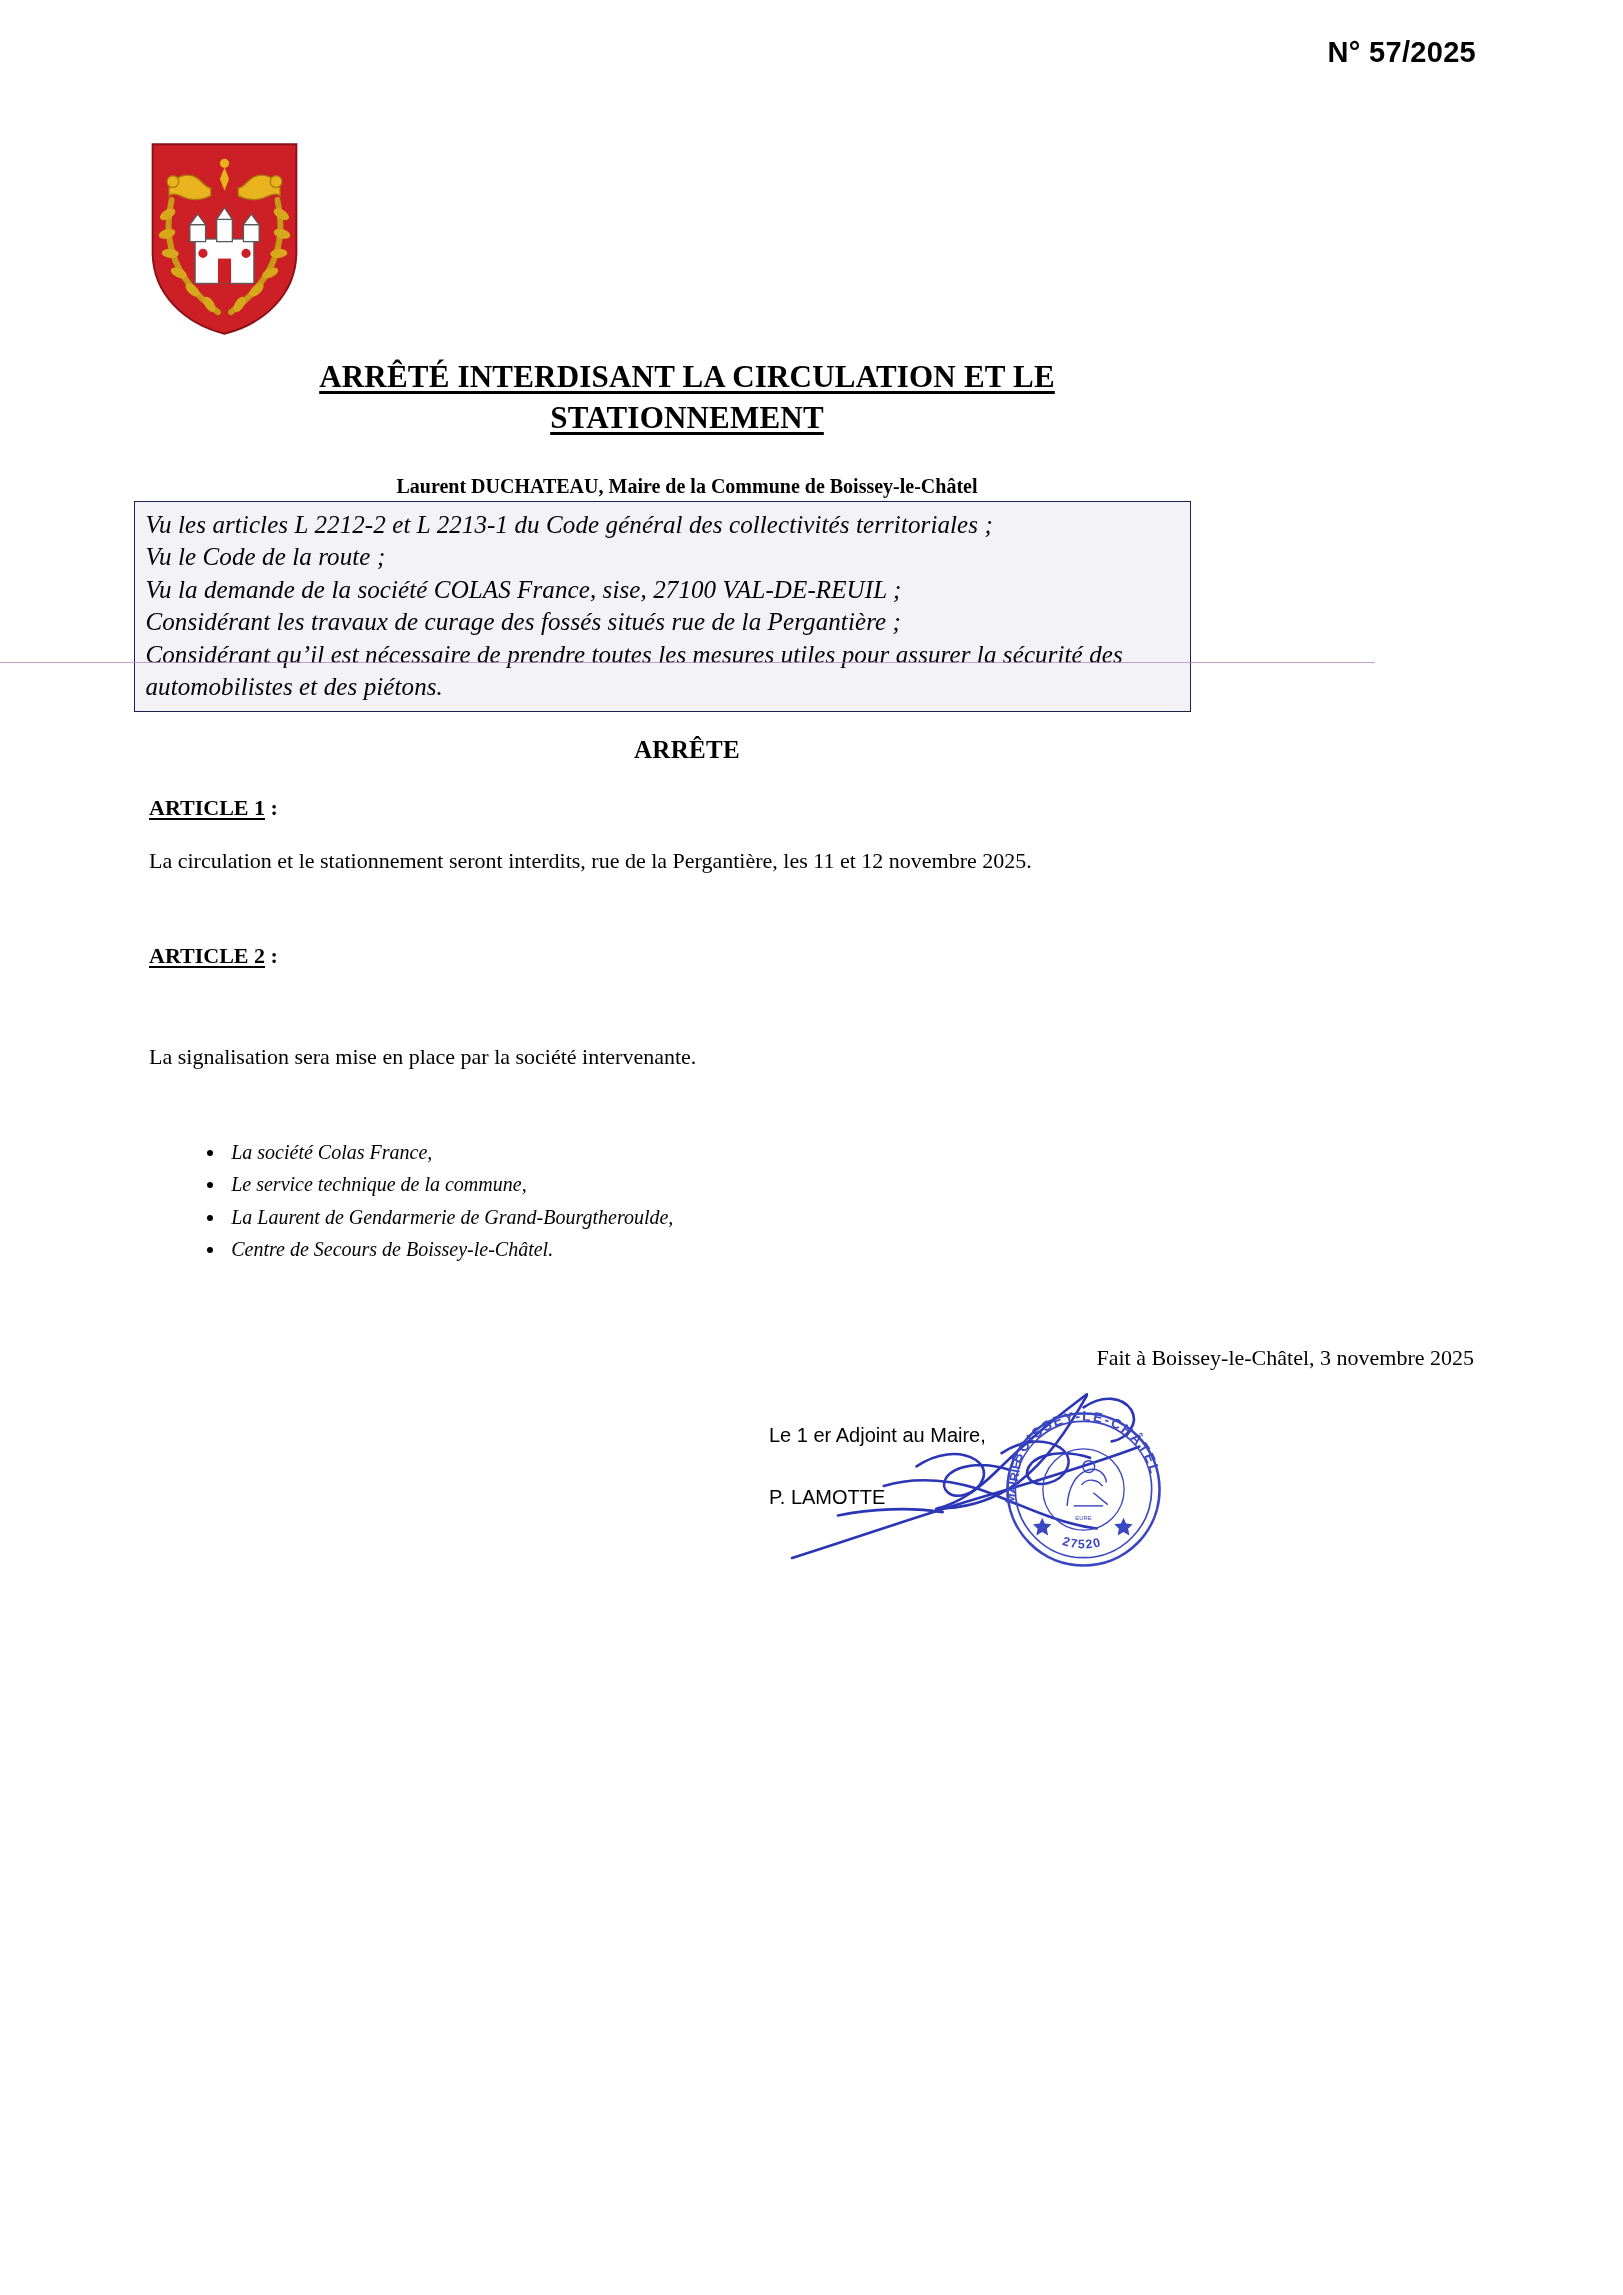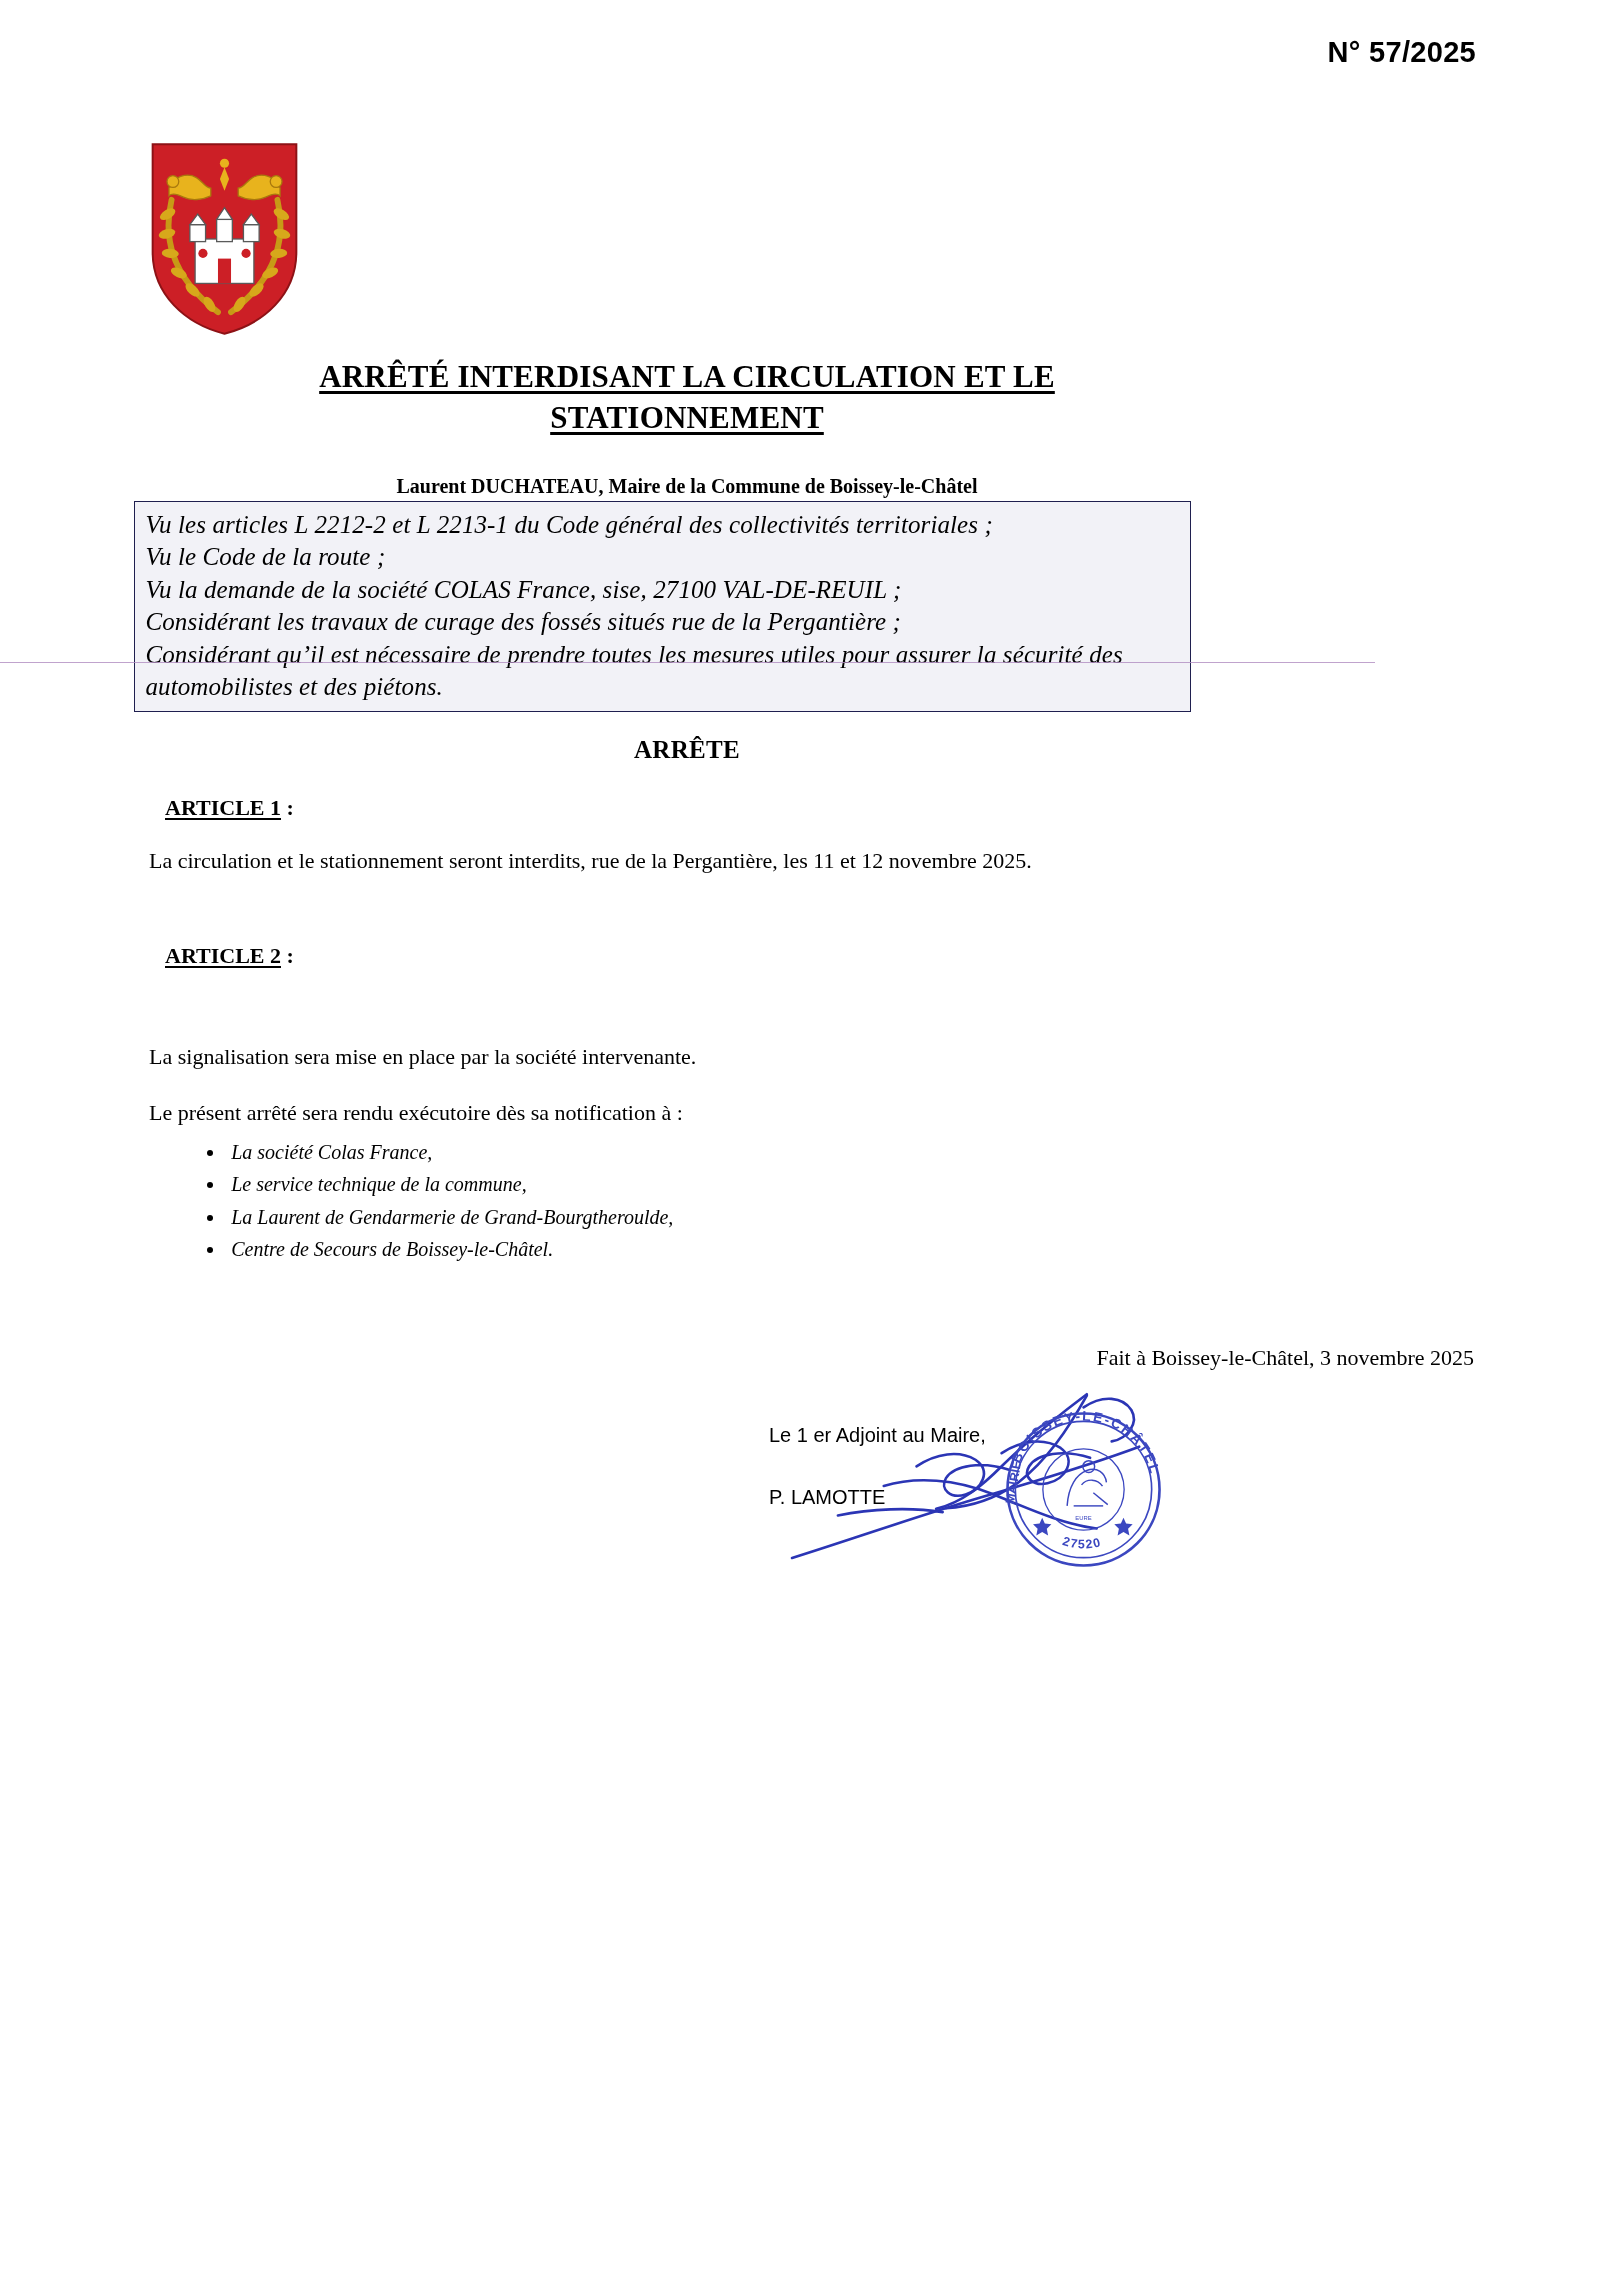--- a/index.html
+++ b/index.html
@@ -103,21 +103,20 @@
   
   .article-head {
     position: absolute;
     left: 149px;
     font-size: 22px;
     font-weight: bold;
   }
   .article-head .ul {
     text-decoration: underline;
     text-underline-offset: 3.3px;
-    margin-left: 16px;
   }
   #art1-head { top: 795px; }
   #art2-head { top: 943px; text-align: center; }
 
   .body-text {
     position: absolute;
     left: 149px;
     width: 1037px;
     font-size: 22px;
     line-height: 1.55;
@@ -275,21 +274,20 @@
   <div class="article-head" id="art1-head">
     <span class="ul">ARTICLE 1</span><span> :</span>
   </div>
   <div class="body-text" id="art1-body">La circulation et le stationnement seront interdits, rue de la Pergantière, les 11 et 12 novembre 2025.</div>
 
   <div class="article-head" id="art2-head">
     <span class="ul">ARTICLE 2</span><span> :</span>
   </div>
   <div class="body-text" id="art2-body">La signalisation sera mise en place par la société intervenante.</div>
 
-  <div class="notify-intro">Le présent arrêté sera rendu exécutoire dès sa notification à :</div>
   <ul class="notify-list">
     <li>La société Colas France,</li>
     <li>Le service technique de la commune,</li>
     <li>La Laurent de Gendarmerie de Grand-Bourgtheroulde,</li>
     <li>Centre de Secours de Boissey-le-Châtel.</li>
   </ul>
 
   <div class="place-date">Fait à Boissey-le-Châtel, 3 novembre 2025</div>
   <div class="signer-role">Le 1 er Adjoint au Maire,</div>
   <div class="signer-name">P. LAMOTTE</div>

